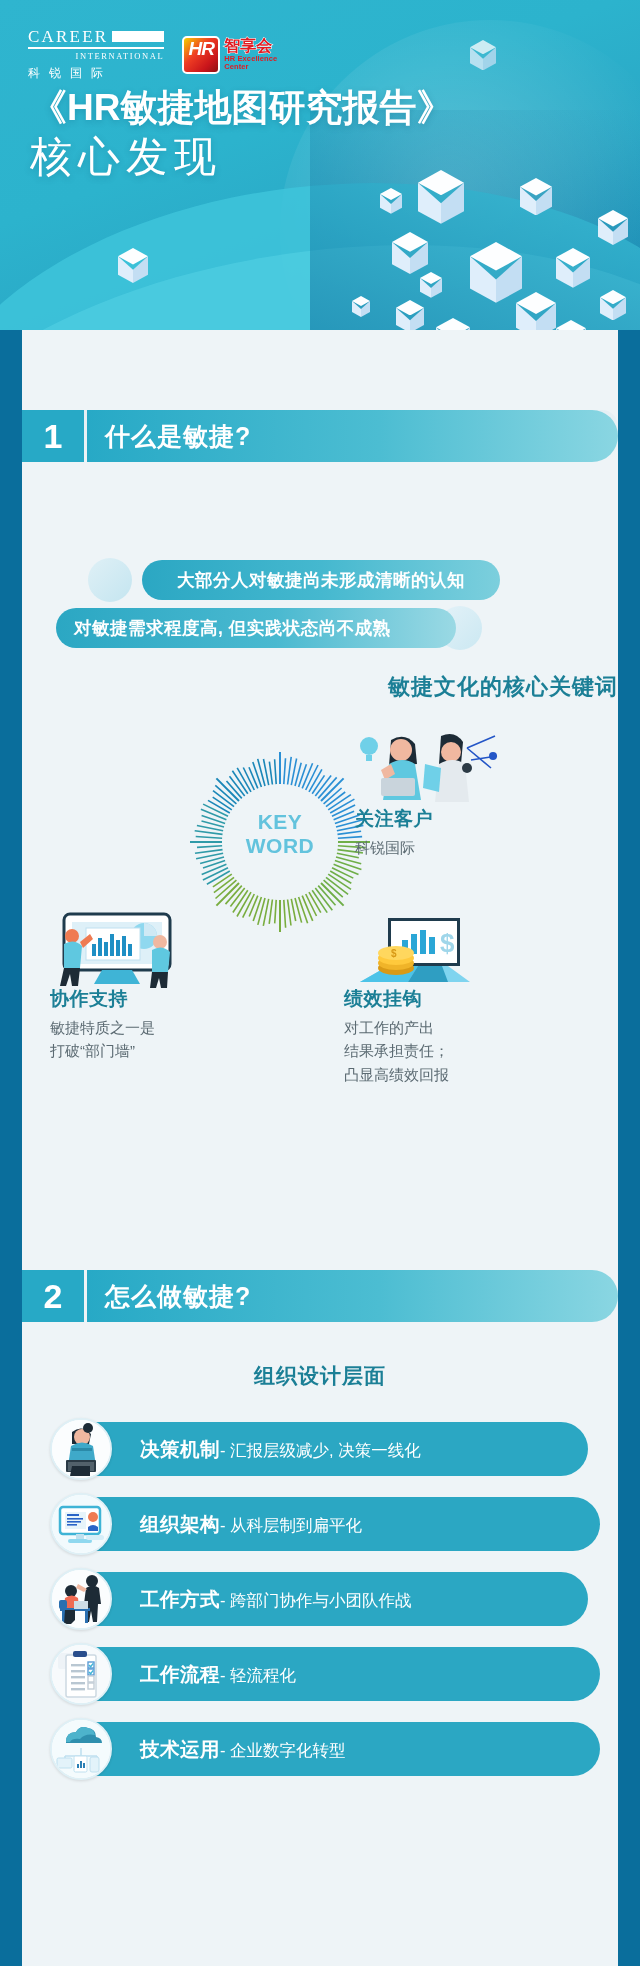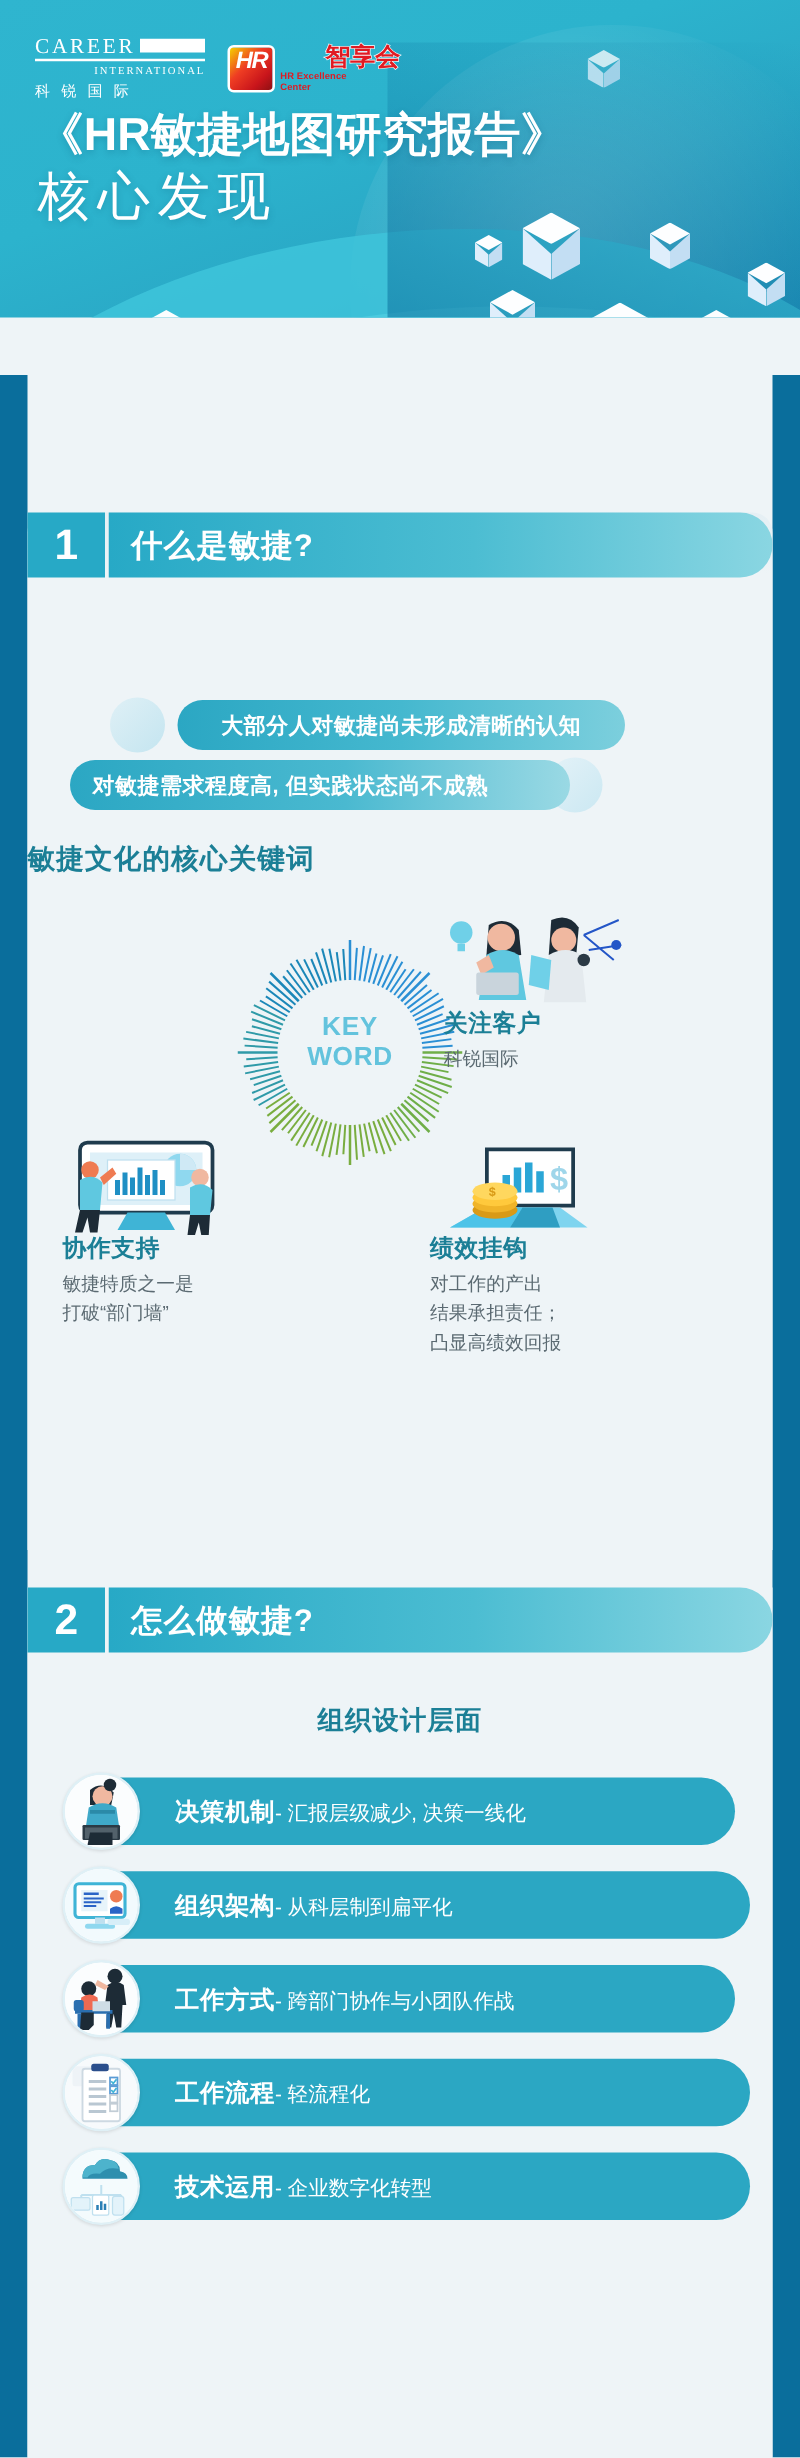--- a/index.html
+++ b/index.html
@@ -13,21 +13,21 @@
   #page { position:absolute; inset:0; width:640px; height:1966px; }
 
   
   .rail { position:absolute; top:300px; bottom:0; width:22px; background:#0a6e9c; }
   .rail.left  { left:0; }
   .rail.right { right:0; }
   .railfill { position:absolute; top:300px; left:0; right:0; bottom:0; background:#eef4f7; }
 
   
   .hero {
-    position:absolute; top:0; left:0; width:640px; height:254px;
+    position:absolute; top:0; left:0; width:640px; height:330px;
     background:linear-gradient(160deg,#2fb5cf 0%,#2cb3cd 40%,#2aa8c6 65%,#1e93bb 100%);
     overflow:hidden;
   }
   .hero-wave1 {
     position:absolute; left:-80px; top:185px; width:820px; height:400px;
     background:#3ec4da; border-radius:50% 50% 0 0 / 60% 60% 0 0;
     transform:rotate(-5deg);
     opacity:.85;
   }
   .hero-wave2 {
@@ -65,22 +65,22 @@
   }
   .logo-hr { display:flex; align-items:center; }
   .hr-badge {
     width:38px; height:38px; border-radius:5px;
     background:linear-gradient(135deg,#f5d000 0%,#ef3d23 40%,#c9151b 75%,#8e1013 100%);
     position:relative; border:2px solid #fff;
     display:flex; justify-content:center;
   }
   .hr-badge span { color:#fff; font-weight:bold; font-size:19px; font-style:italic; letter-spacing:-1px; }
   .hr-text { margin-left:4px; }
-  .hr-cn { color:#e01b22; font-weight:bold; font-size:20px; letter-spacing:0px;
-           -webkit-text-stroke:1px #ffffff; paint-order:stroke fill; line-height:1.05;margin-left:36px; }
+  .hr-cn { color:#e01b22; font-weight:bold; font-size:16px; letter-spacing:0px;
+           -webkit-text-stroke:1px #ffffff; paint-order:stroke fill; line-height:1.05; }
   .hr-en { color:#e01b22; font-weight:bold; font-size:7.5px; line-height:1.15; letter-spacing:.1px; }
 
   
   .hero-title {
     position:absolute; left:30px; top:85px; color:#fff;
   }
   .hero-title .t1 { font-size:37px; font-weight:bold; letter-spacing:0px; line-height:1.25;
                     text-shadow:0 2px 6px rgba(0,80,110,.25); }
   .hero-title .t2 { font-size:42px; font-weight:normal; letter-spacing:6px; line-height:1.25;
                     margin-top:0; text-shadow:0 2px 6px rgba(0,80,110,.25); }
@@ -133,21 +133,21 @@
     padding-left:18px;
     background:linear-gradient(90deg,#2ba7c3 0%,#4ab9d0 55%,#9ad9e4 100%);
   }
   .pill-b-dot {
     position:absolute; left:416px; top:196px; width:44px; height:44px; border-radius:50%;
     background:linear-gradient(135deg,#e4f2f8,#cbe8f2);
   }
 
   
   .kw-head {
-    position:absolute; left:0; right:0; top:262px; text-align:left;
+    position:absolute; left:0; right:0; top:262px; text-align:right;
     color:#1b7f96; font-size:22px; font-weight:bold; letter-spacing:1px;
   }
 
   
   .kw-wrap { position:absolute; left:0; top:320px; width:596px; height:460px; }
   .kw-center { position:absolute; left:168px; top:22px; width:180px; height:180px; }
   .kw-center svg { display:block; }
   .kw-center .kwtext {
     position:absolute; left:0; right:0; top:58px; text-align:center;
     color:#63c3dd; font-weight:bold; font-size:21px; line-height:1.15; letter-spacing:.5px;

